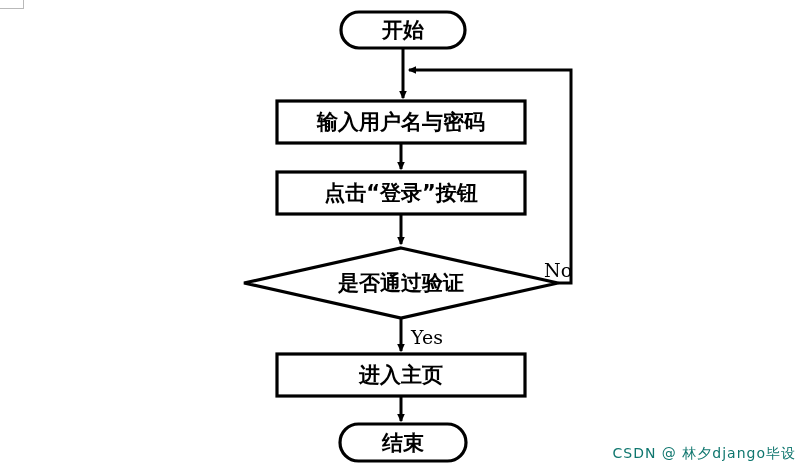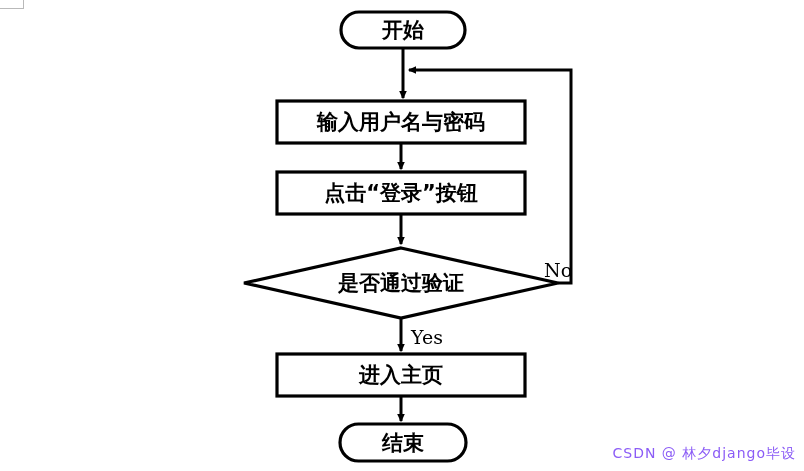--- a/index.html
+++ b/index.html
@@ -53,21 +53,21 @@
     border-right: 1px solid #b9b9b9;
     border-bottom: 1px solid #b9b9b9;
     box-sizing: border-box;
   }
   #watermark {
     position: absolute;
     right: 8px;
     bottom: 8px;
     font-family: "DejaVu Sans", "Liberation Sans", sans-serif;
     font-size: 14px;
-    color: #8b5cf6;
+    color: #0f766e;
     letter-spacing: 1px;
     white-space: nowrap;
     user-select: none;
   }
 </style>
 </head>
 <body>
 
 <div id="canvas">
 

